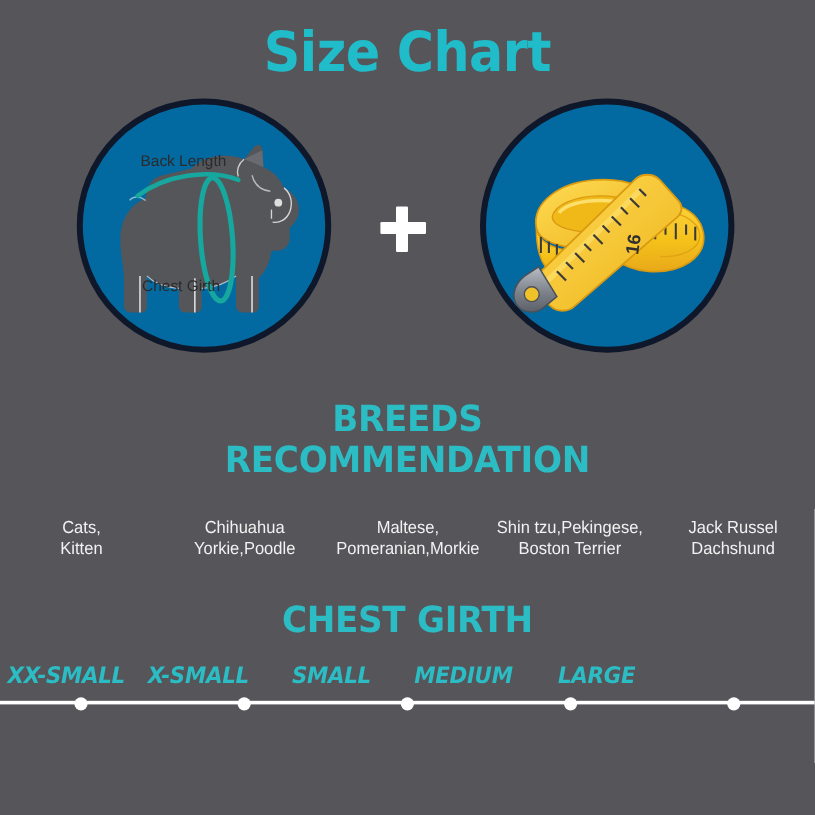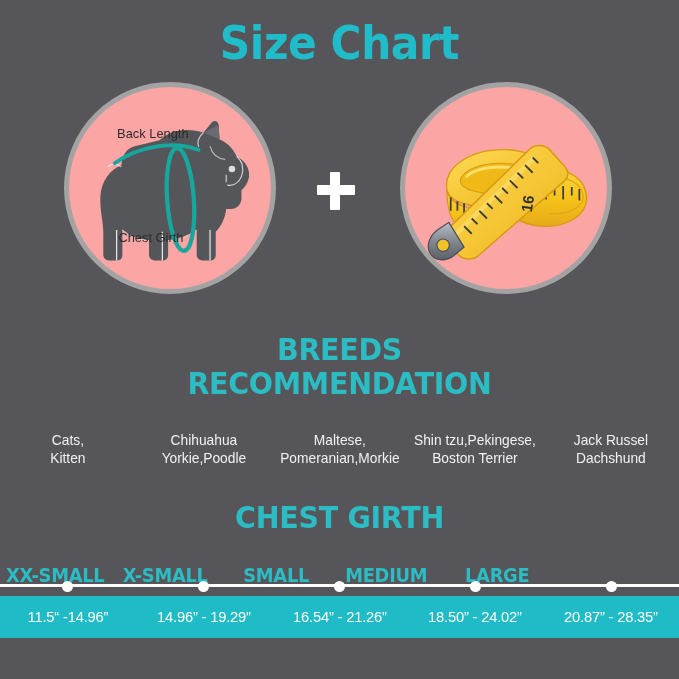--- a/index.html
+++ b/index.html
@@ -40,22 +40,22 @@
     top: 82px;
     width: 679px;
     height: 222px;
   }
   .circle {
     position: absolute;
     top: 0;
     width: 212px;
     height: 212px;
     border-radius: 50%;
-    background: #fca5a5;
-    border: 5px solid #a3a3a3;
+    background: #0369a1;
+    border: 5px solid #0f172a;
     box-sizing: border-box;
     overflow: hidden;
   }
   .circle-dog  { left: 64px; }
   .circle-tape { left: 400px; }
 
   .plus-sign {
     position: absolute;
     left: 312px;
     top: 86px;
@@ -127,23 +127,24 @@
     font-weight: bold;
     letter-spacing: -0.3px;
     font-family: "DejaVu Sans", sans-serif;
     transform: scaleX(0.95);
   }
 
   
   .sizes-row {
     position: absolute;
     left: 0;
-    top: 564px;
+    top: 552px;
     width: 552px;
     display: flex;
+    font-style: italic;
   }
   .size-cell {
     flex: 1 1 0;
     text-align: center;
     color: #2bbcc4;
     font-size: 19px;
     font-weight: bold;
     letter-spacing: -0.3px;
     font-family: "DejaVu Sans", sans-serif;
     transform: scaleX(0.94);
@@ -368,21 +369,14 @@
         </div>
       <div class="dot-cell">
           <span class="dot"></span>
         </div>
       <div class="dot-cell">
           <span class="dot"></span>
         </div>
     </div>
   </div>
 
-  <div class="measure-bar">
-    <div class="measure-cell">11.5“ -14.96”</div>
-    <div class="measure-cell">14.96” - 19.29”</div>
-    <div class="measure-cell">16.54” - 21.26”</div>
-    <div class="measure-cell">18.50” - 24.02”</div>
-    <div class="measure-cell">20.87” - 28.35”</div>
-  </div>
 
 </div>
 
 </body></html>

